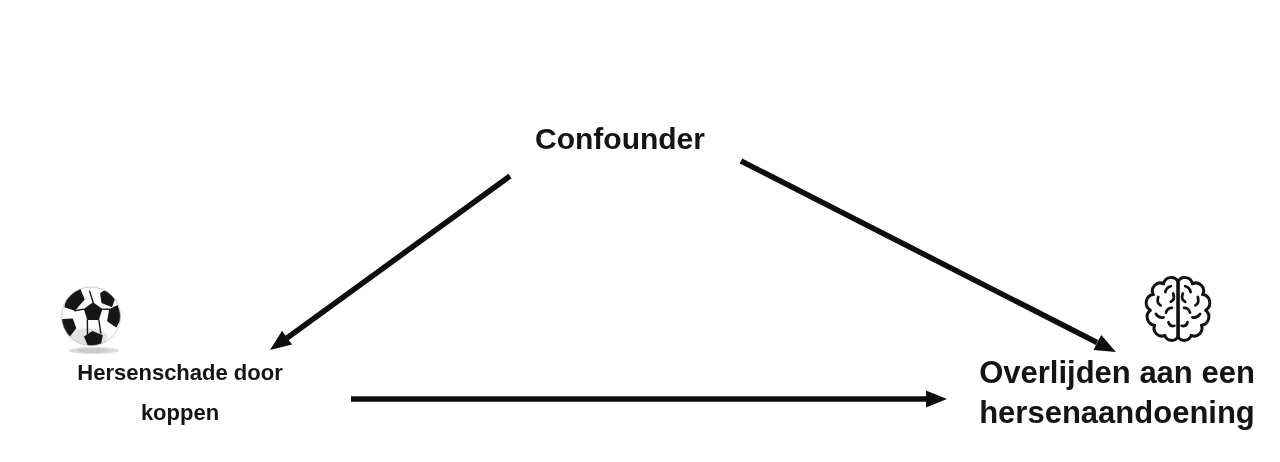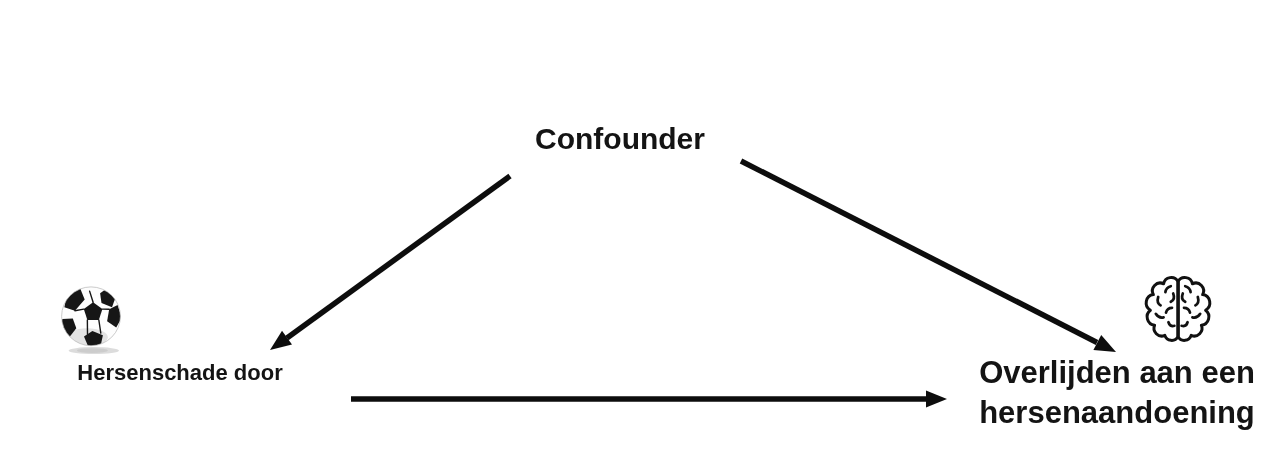--- a/index.html
+++ b/index.html
@@ -126,20 +126,21 @@
 
       <ellipse cx="54" cy="95" rx="36" ry="5" fill="#dcdcdc"></ellipse>
       <ellipse cx="52" cy="95" rx="22" ry="3.5" fill="#cccccc"></ellipse>
 
       <circle cx="50" cy="46" r="42" fill="none" stroke="#b5b5b5" stroke-width="1"></circle>
     </svg>
   </div>
 
   <div class="node-label exposure-label">
     <div>Hersenschade door</div>
+    <div>koppen</div>
   </div>
 
   <div class="icon-box brain-box">
     <svg viewBox="0 0 120 120" xmlns="http://www.w3.org/2000/svg">
       <g stroke="#111111" stroke-width="5" stroke-linecap="round" stroke-linejoin="round">
 
         <path fill="#ffffff" d="M60,14 A13,13 0 0 1 84,18 A13,13 0 0 1 101,36 A14,14 0 0 1 106,62 A14,14 0 0 1 99,87 A13,13 0 0 1 82,104 A12,12 0 0 1 60,106 Z"></path>
 
         <path fill="#ffffff" d="M60,14 A13,13 0 0 0 36,18 A13,13 0 0 0 19,36 A14,14 0 0 0 14,62 A14,14 0 0 0 21,87 A13,13 0 0 0 38,104 A12,12 0 0 0 60,106 Z"></path>
 

